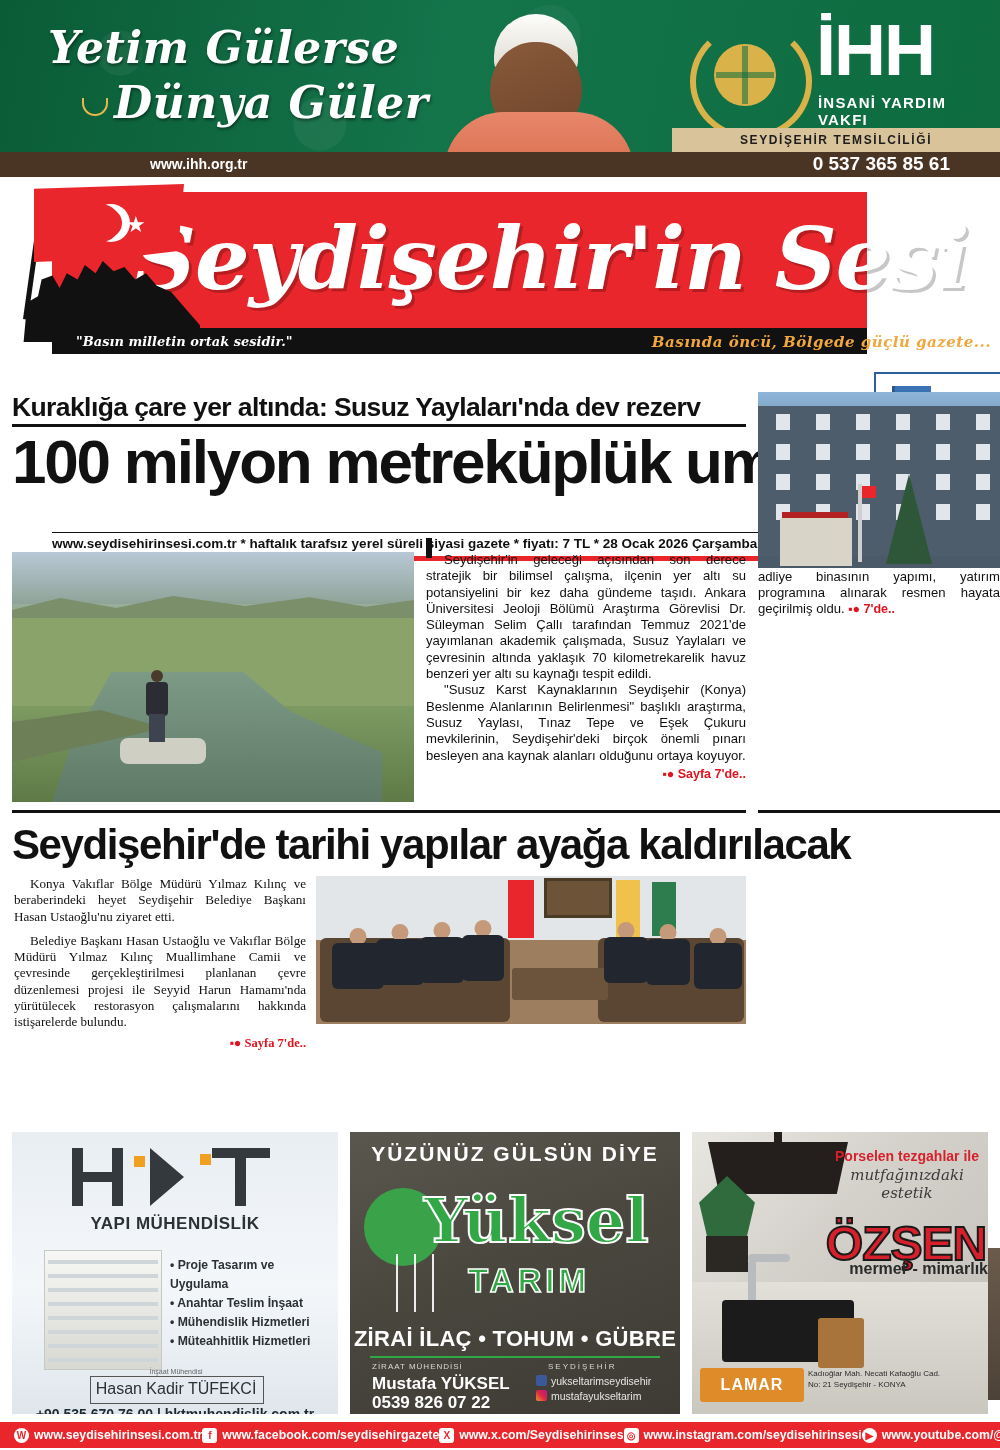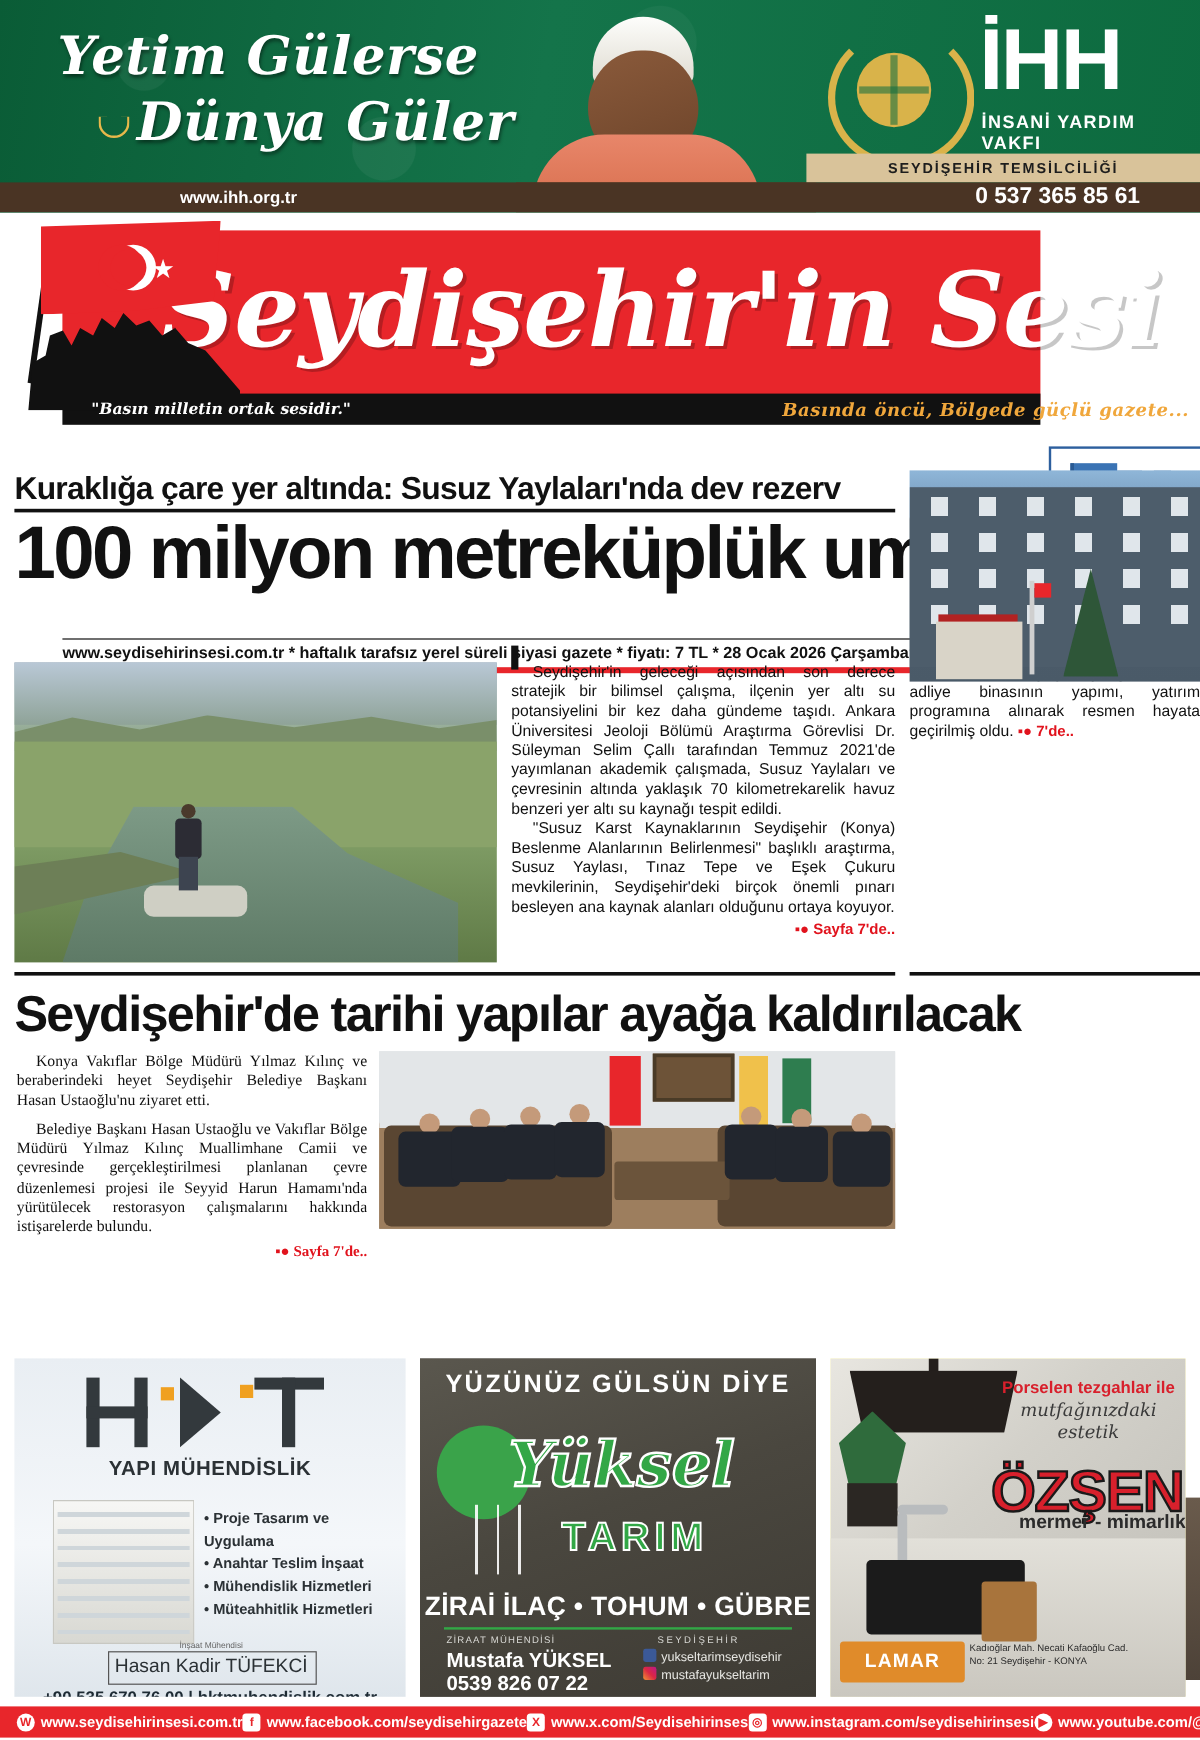--- a/index.html
+++ b/index.html
@@ -336,36 +336,36 @@
   .hkt-phone{position:absolute;left:0;top:274px;width:326px;text-align:center;font-size:14px;font-weight:bold;color:#1d2a33;}
 
   .ad2{left:338px;width:330px;background:#4d4a43;}
   .ad2-ph{position:absolute;left:0;top:0;width:330px;height:282px;
     background:linear-gradient(160deg,#5a574e 0%,#4a473f 45%,#3e3b34 100%);}
   .yk-top{position:absolute;left:0;top:10px;width:330px;text-align:center;color:#fff;font-size:21px;font-weight:bold;letter-spacing:2px;}
   .yk-circle{position:absolute;left:14px;top:56px;width:78px;height:78px;border-radius:50%;background:#3aa34a;}
   .yk-wheat{position:absolute;left:24px;top:66px;width:58px;height:58px;
     background:repeating-linear-gradient(90deg,transparent 0 8px,#fff 8px 10px,transparent 10px 18px);
     opacity:.9;}
-  .yk-name{position:absolute;left:74px;top:52px;width:250px;color:#32a746;font-size:52px;font-weight:bold;
-    font-style:italic;font-family:"DejaVu Serif",serif;line-height:74px;
+  .yk-name{position:absolute;left:74px;top:52px;width:250px;color:#32a746;font-size:62px;font-weight:bold;
+    font-family:"DejaVu Serif",serif;line-height:74px;
     -webkit-text-stroke:2px #fff;}
   .yk-tarim{position:absolute;left:118px;top:130px;width:200px;color:#32a746;font-size:33px;font-weight:bold;
     letter-spacing:4px;-webkit-text-stroke:1.5px #fff;}
   .yk-mid{position:absolute;left:0;top:194px;width:330px;text-align:center;color:#fff;font-size:22px;font-weight:bold;letter-spacing:.3px;}
   .yk-rule{position:absolute;left:20px;top:224px;width:290px;height:2px;background:#32a746;}
   .yk-l1{position:absolute;left:22px;top:230px;color:#d8d8d4;font-size:8px;letter-spacing:1px;}
   .yk-l2{position:absolute;left:22px;top:242px;color:#fff;font-size:17px;font-weight:bold;line-height:19px;}
   .yk-r1{position:absolute;left:198px;top:230px;color:#d8d8d4;font-size:8px;letter-spacing:2px;}
   .yk-r2{position:absolute;left:186px;top:242px;color:#e6e6e2;font-size:10.5px;line-height:15px;}
   .sicon{display:inline-block;width:11px;height:11px;border-radius:2px;margin-right:4px;vertical-align:-1px;}
   .sicon.fb{background:#3b5998;}
   .sicon.ig{background:linear-gradient(45deg,#f09433,#dc2743,#bc1888);}
 
-  .ad3{left:680px;width:296px;background:#fef9c3;}
+  .ad3{left:680px;width:296px;background:#5eead4;}
   .ad3-ph{position:absolute;left:0;top:0;width:296px;height:282px;
     background:linear-gradient(135deg,#e8e6e0 0%,#d3d1ca 40%,#bfbdb6 100%);}
   .oz-hood{position:absolute;left:16px;top:10px;width:140px;height:52px;background:#241f1c;
     clip-path:polygon(8% 100%,92% 100%,100% 0,0 0);}
   .oz-rod{position:absolute;left:82px;top:0;width:8px;height:16px;background:#241f1c;}
   .oz-plant{position:absolute;left:4px;top:44px;width:62px;height:66px;background:#2f6b3c;
     clip-path:polygon(50% 0,95% 40%,80% 100%,20% 100%,5% 40%);}
   .oz-pot{position:absolute;left:14px;top:104px;width:42px;height:36px;background:#2b2723;}
   .oz-counter{position:absolute;left:0;top:150px;width:296px;height:132px;
     background:linear-gradient(180deg,#e2e0d9,#cac7bf);}

